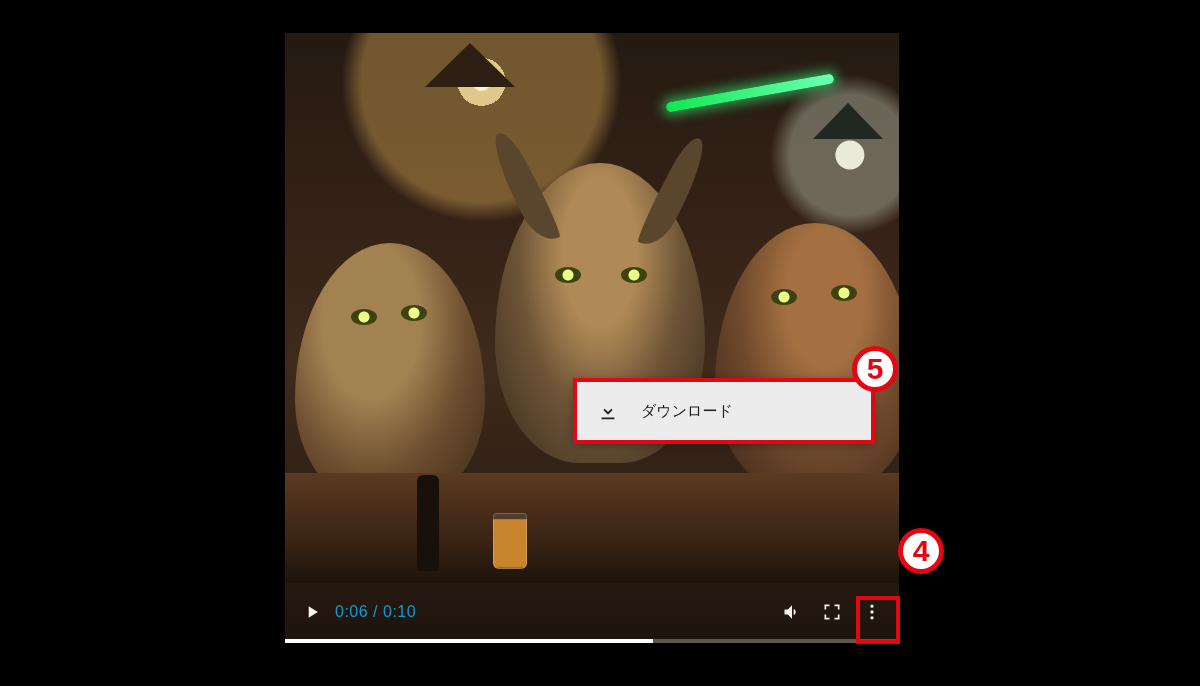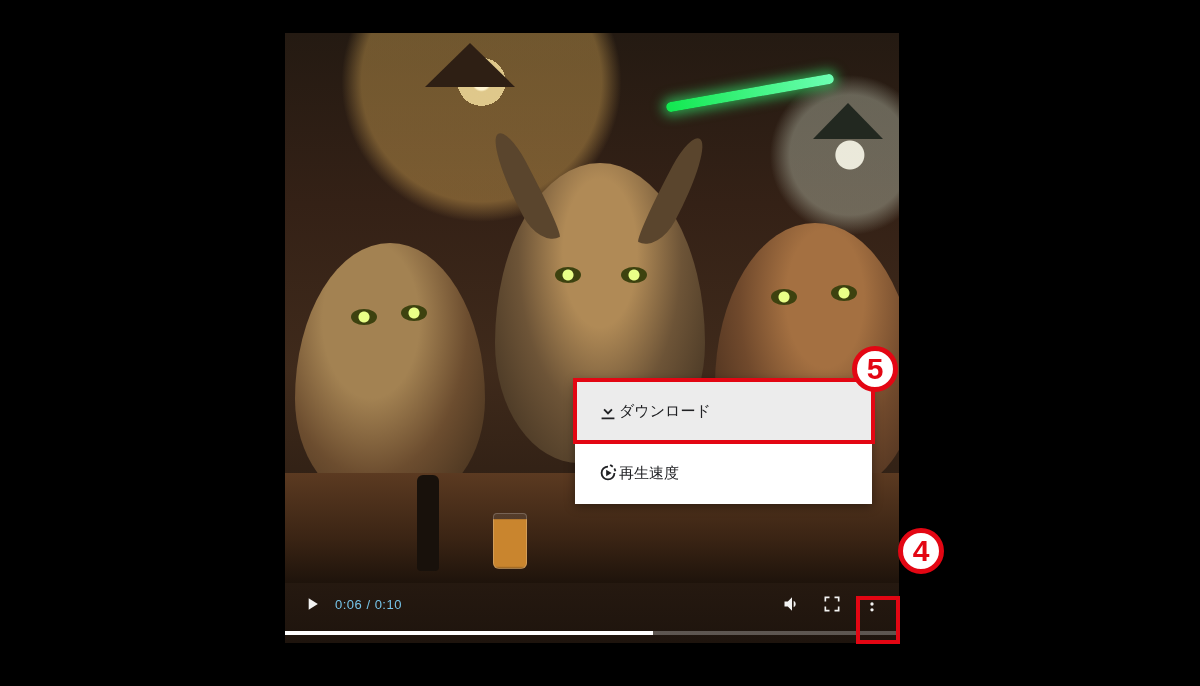--- a/index.html
+++ b/index.html
@@ -87,27 +87,27 @@
     border-radius:4px 4px 6px 6px;
     box-shadow: inset 0 0 0 1px rgba(255,255,255,.2);
   }
   .bottle {
     position:absolute; bottom:72px; left:132px; width:22px; height:96px;
     background:#18110b; border-radius:6px 6px 4px 4px;
   }
 
   
   .controls {
-    position:absolute; left:0; right:0; bottom:8px;
+    position:absolute; left:0; right:0; bottom:0;
     height:54px;
     display:flex; align-items:center;
     padding:0 10px 8px;
     gap:6px;
-    color:#7dd3fc;
-    font-size:13px;
+    color:#0ea5e9;
+    font-size:16px;
     font-family: Arial, sans-serif;
   }
   .progress-track {
     position:absolute; left:0; right:0; bottom:0; height:4px;
     background: rgba(255,255,255,.28);
   }
   .progress-done {
     position:absolute; left:0; bottom:0; height:4px;
     background:#fff;
   }
@@ -124,20 +124,21 @@
   .menu {
     position:absolute;
     left:575px; top:380px;
     width:297px;
     background:#fff;
     box-shadow: 0 2px 10px rgba(0,0,0,.42);
     font-size:15px; color:#202124;
   }
   .menu-item {
     display:flex; align-items:center;
+    gap:22px;
     height:62px;
     padding:0 22px;
     cursor:pointer;
   }
   .menu-item.active { background:#ececec; }
   .menu-item .micon { width:22px; height:22px; display:flex; align-items:center; justify-content:center; }
   .menu-item .micon svg { width:22px; height:22px; fill:#202124; }
   .menu-item .mlabel { white-space:nowrap; overflow:hidden; text-overflow:ellipsis; }
 
   
@@ -222,28 +223,20 @@
 
   <div class="menu">
     <div class="menu-item active">
       <span class="micon">
         <svg viewBox="0 0 24 24">
             <path d="M12 3v10.17l3.59-3.58L17 11l-5 5-5-5 1.41-1.41L12 13.17V3h0zM5 19h14v2H5v-2z"></path>
           </svg>
       </span>
       <span class="mlabel">ダウンロード</span>
     </div>
-    <div class="menu-item">
-      <span class="micon">
-        <svg viewBox="0 0 24 24">
-            <path d="M12 4a8 8 0 1 0 8 8h-2a6 6 0 1 1-6-6V4zm1.8.2 1-1.7a10 10 0 0 1 3 1.9l-1.3 1.5a8 8 0 0 0-2.7-1.7zm4.3 3.4 1.6-1a10 10 0 0 1 1.3 3.3l-1.9.4a8 8 0 0 0-1-2.7zM10 8.5l6 3.5-6 3.5v-7z"></path>
-          </svg>
-      </span>
-      <span class="mlabel">再生速度</span>
-    </div>
   </div>
 
   <div class="callout-box cb-menu"></div>
   <div class="callout-box cb-more"></div>
   <div class="callout-num cn5">5</div>
   <div class="callout-num cn4">4</div>
 
 </div>
 
 </body></html>

